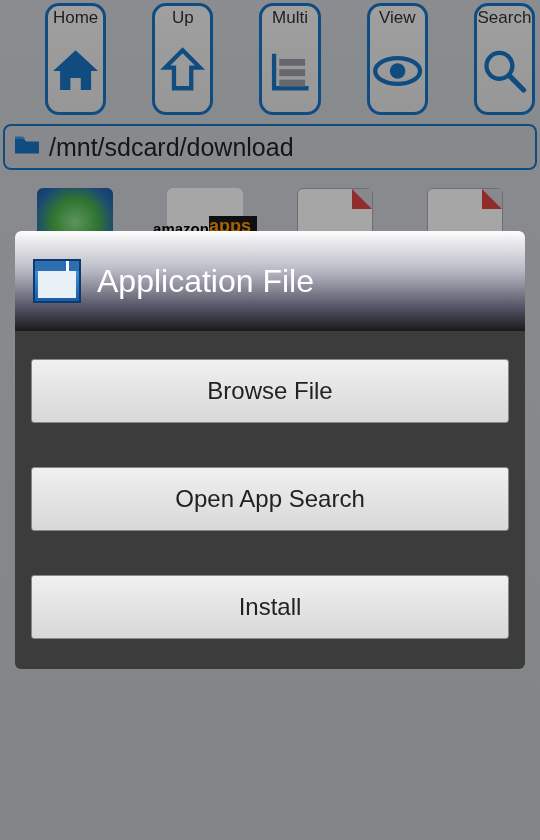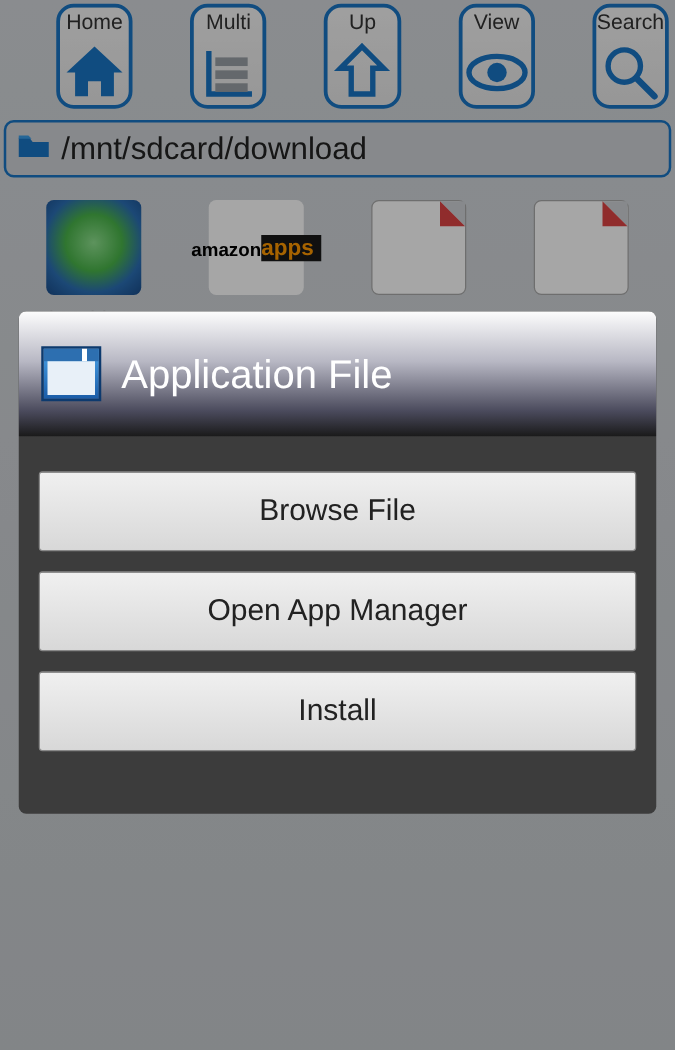--- a/index.html
+++ b/index.html
@@ -11,21 +11,21 @@
     }
 
     
     .toolbar {
       display: flex;
       gap: 6px;
       padding: 3px 5px;
     }
     .toolbar-btn {
       flex: 1;
-      height: 84px;
+      height: 112px;
       border: 3px solid #1976c5;
       border-radius: 14px;
       background: linear-gradient(180deg, #f5f5f5 0%, #e8e8e8 100%);
       display: flex;
       flex-direction: column;
       align-items: center;
       justify-content: flex-start;
       padding-top: 2px;
       cursor: pointer;
       overflow: hidden;
@@ -170,24 +170,24 @@
       position:relative;
     }
     .dialog-header .app-icon::before{
       content:''; position:absolute; top:0; left:0; right:0; height:10px;
       background:linear-gradient(90deg,#2d6fb0 70%, #fff 70%, #fff 78%, #2d6fb0 78%);
     }
     .dialog-header .app-icon::after{
       content:''; position:absolute; top:10px; left:3px; right:3px; bottom:3px; background:#e8f0f8;
     }
     .dialog-body {
-      padding: 28px 16px 50px 16px;
+      padding: 28px 16px 30px 16px;
       display: flex;
       flex-direction: column;
-      gap: 16px;
+      gap: 44px;
     }
     .dialog-btn {
       height: 64px;
       background: linear-gradient(180deg, #f0f0f0 0%, #d8d8d8 100%);
       border: 1px solid #888;
       border-radius: 3px;
       font-size: 24px;
       color: #222;
       cursor: pointer;
     }
@@ -198,36 +198,36 @@
 <div class="toolbar">
   <div class="toolbar-btn">
     <span class="label">Home</span>
     <span class="icon-wrap">
       <svg viewBox="0 0 64 64">
           <path fill="#1976c5" d="M32 8 L58 32 H50 V54 H38 V40 H26 V54 H14 V32 H6 Z"></path>
         </svg>
     </span>
   </div>
   <div class="toolbar-btn">
+    <span class="label">Up</span>
+    <span class="icon-wrap">
+      <svg viewBox="0 0 64 64">
+          <path fill="none" stroke="#1976c5" stroke-width="5" d="M32 8 L52 28 H42 V52 H22 V28 H12 Z"></path>
+        </svg>
+    </span>
+  </div>
+  <div class="toolbar-btn">
     <span class="label">Multi</span>
     <span class="icon-wrap">
       <svg viewBox="0 0 64 64">
         <path fill="none" stroke="#1976c5" stroke-width="5" d="M14 12 V52 H54"></path>
         <rect x="20" y="18" width="30" height="8" fill="#9aa0a6"></rect>
         <rect x="20" y="30" width="30" height="8" fill="#9aa0a6"></rect>
         <rect x="20" y="42" width="30" height="8" fill="#9aa0a6"></rect>
       </svg>
-    </span>
-  </div>
-  <div class="toolbar-btn">
-    <span class="label">Up</span>
-    <span class="icon-wrap">
-      <svg viewBox="0 0 64 64">
-          <path fill="none" stroke="#1976c5" stroke-width="5" d="M32 8 L52 28 H42 V52 H22 V28 H12 Z"></path>
-        </svg>
     </span>
   </div>
   <div class="toolbar-btn">
     <span class="label">View</span>
     <span class="icon-wrap">
       <svg viewBox="0 0 64 64">
         <ellipse cx="32" cy="32" rx="26" ry="15" fill="none" stroke="#1976c5" stroke-width="5"></ellipse>
         <circle cx="32" cy="32" r="9" fill="#1976c5"></circle>
       </svg>
     </span>
@@ -340,17 +340,17 @@
 </div>
 
 <div class="overlay">
   <div class="dialog">
     <div class="dialog-header">
       <div class="app-icon"></div>
       <div class="title">Application File</div>
     </div>
     <div class="dialog-body">
       <button class="dialog-btn">Browse File</button>
-      <button class="dialog-btn">Open App Manager</button>
+      <button class="dialog-btn">Open App Search</button>
       <button class="dialog-btn">Install</button>
     </div>
   </div>
 </div>
 
 </body></html>

